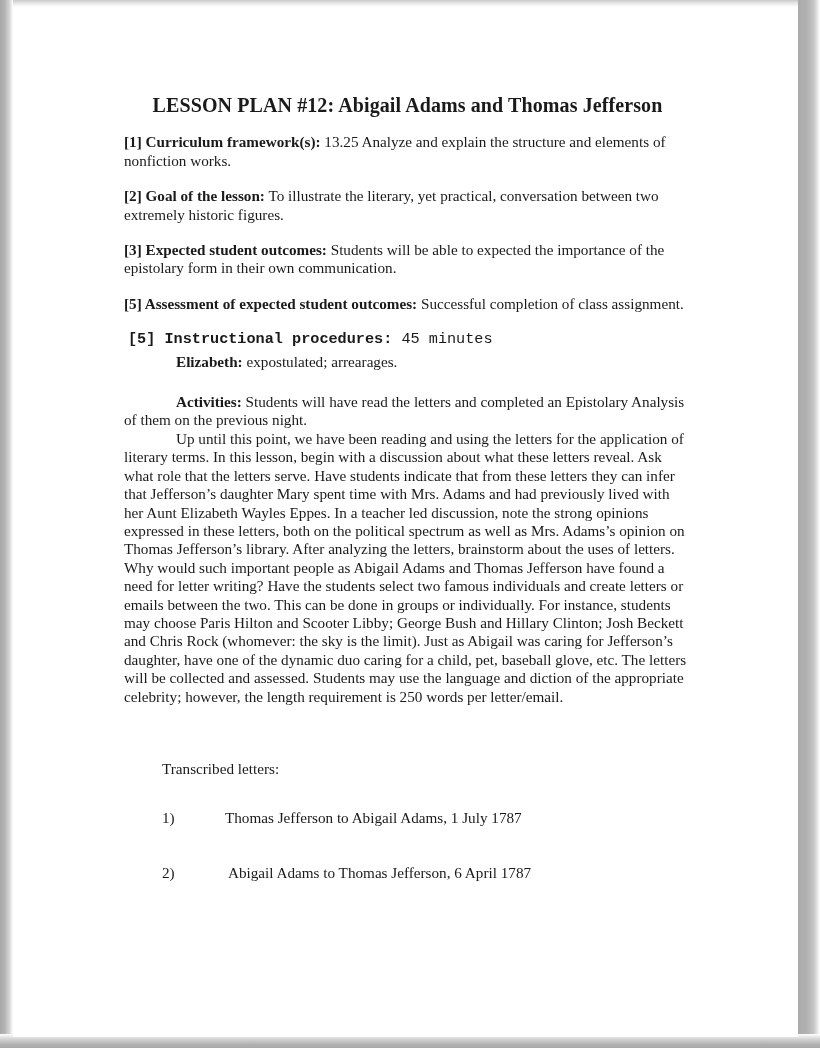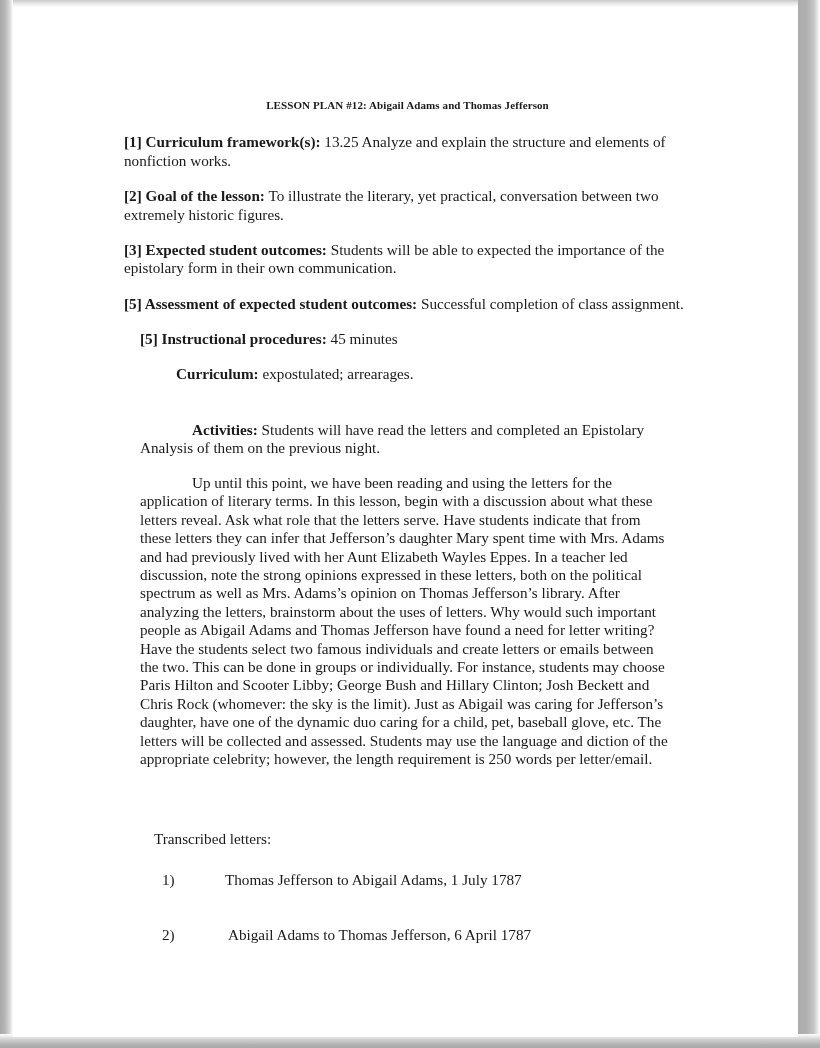--- a/index.html
+++ b/index.html
@@ -66,51 +66,52 @@
     width: 567px;          
     color: #1a1a1a;
     font-size: 15.2px;
     line-height: 18.4px;
     text-align: left;
   }
 
   .doc-title {
     font-weight: bold;
     text-align: center;
-    font-size: 11px;
+    font-size: 20px;
     margin: 0 0 19px 0;
     letter-spacing: 0.1px;
   }
 
   .block {
     margin: 17px 0 17px 0;
   }
 
   .lead {
     font-weight: bold;
   }
 
   .indent-para {
     text-indent: 52px;
-    margin: 16px;
+    margin: 0;
   }
 
   .sub-line {
     margin: 0;
     padding-left: 52px;
   }
   .gap-md { height: 20px; }
   .gap-lg { height: 22px; }
 
   .body-para {
-    margin: 16px;
+    margin: 4px;
+    font-family: Liberation Mono, monospace;
   }
 
   .mat-sub {
-    margin: 4px;
+    margin: 12px;
     padding-left: 26px;
   }
 
   ol.letters {
     margin: 0;
     padding: 0;
     list-style: none;
   }
   ol.letters li {
     margin: 0;
@@ -152,21 +153,21 @@
 
       <p class="block">
         <span class="lead">[5] Assessment of expected student outcomes:</span><span> Successful completion of class assignment.</span>
       </p>
 
       <p class="body-para">
         <span class="lead">[5] Instructional procedures:</span><span>  45 minutes</span>
       </p>
 
       <p class="sub-line">
-        <span class="lead">Curriculum:</span><span> expostulated; arrearages.</span>
+        <span class="lead">Elizabeth:</span><span> expostulated; arrearages.</span>
       </p>
 
       <div class="gap-lg"></div>
 
       <p class="indent-para">
         <span class="lead">Activities:</span><span> Students will have read the letters and completed an Epistolary Analysis of them on the previous night.</span>
       </p>
 
       <p class="indent-para">Up until this point, we have been reading and using the letters for the application of literary terms. In this lesson, begin with a discussion about what these letters reveal. Ask what role that the letters serve. Have students indicate that from these letters they can infer that Jefferson’s daughter Mary spent time with Mrs. Adams and had previously lived with her Aunt Elizabeth Wayles Eppes.  In a teacher led discussion, note the strong opinions expressed in these letters, both on the political spectrum as well as Mrs. Adams’s opinion on Thomas Jefferson’s library. After analyzing the letters, brainstorm about the uses of letters. Why would such important people as Abigail Adams and Thomas Jefferson have found a need for letter writing?  Have the students select two famous individuals and create letters or emails between the two. This can be done in groups or individually. For instance, students may choose Paris Hilton and Scooter Libby; George Bush and Hillary Clinton; Josh Beckett and Chris Rock (whomever: the sky is the limit).  Just as Abigail was caring for Jefferson’s daughter, have one of the dynamic duo caring for a child, pet, baseball glove, etc. The letters will be collected and assessed. Students may use the language and diction of the appropriate celebrity; however, the length requirement is 250 words per letter/email.</p>
 

